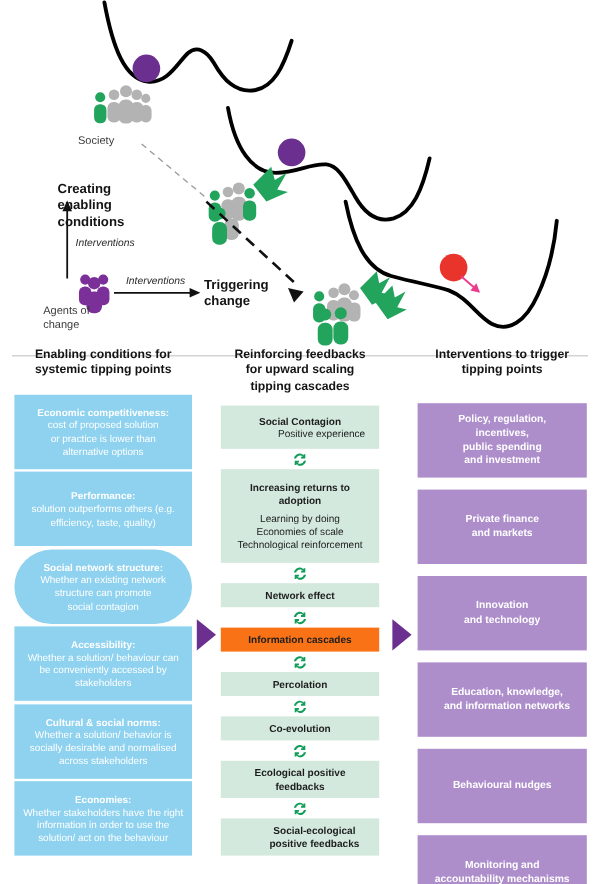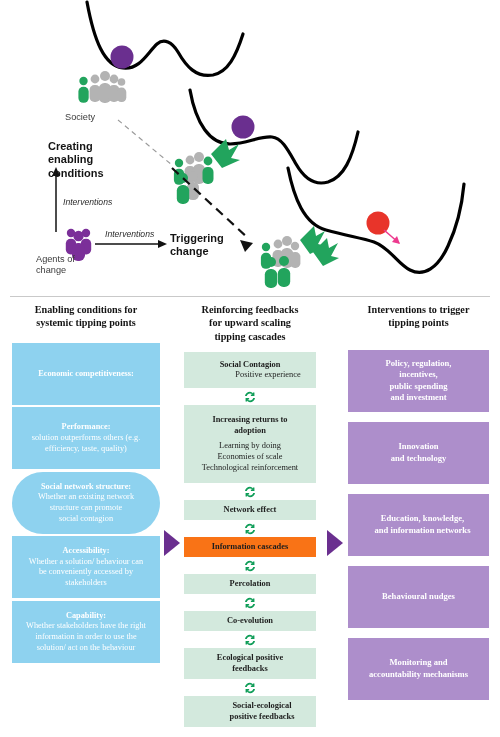--- a/index.html
+++ b/index.html
@@ -35,33 +35,33 @@
     line-height: 1.22;
   }
   .top-label.italic {
     font-style: italic;
     font-size: 8.6px;
     color: #2b2b2b;
   }
 
   #label-society      { left: 65px;  top: 112px; width: 60px; }
   #label-agents       { left: 36px;  top: 254px; width: 76px; white-space: normal; }
-  #label-creating     { left: 48px;  top: 140px; width: 80px; text-align: left; white-space: normal; }
+  #label-creating     { left: 48px;  top: 152px; width: 80px; text-align: left; white-space: normal; }
   #label-triggering   { left: 170px; top: 232px; width: 70px; text-align: left; white-space: normal; }
   #label-interv-1     { left: 63px;  top: 197px; width: 70px; text-align: left; }
   #label-interv-2     { left: 105px; top: 229px; width: 70px; text-align: left; }
 
   .hr-divider {
     position: absolute; left: 10px; top: 296px; width: 480px; height: 1px;
     background: #c9c9c9;
   }
 
   
   #columns {
-    position: absolute; left: 0; top: 303px; width: 416px; height: 434px; font-family: Liberation Serif, serif;
+    position: absolute; left: 0; top: 289px; width: 416px; height: 434px;
   }
   .column { position: absolute; top: 0; }
   #col-left   { left: 12px;  width: 148px; }
   #col-mid    { left: 184px; width: 132px; }
   #col-right  { left: 348px; width: 141px; }
 
   .col-heading {
     font-weight: bold;
     font-size: 10.2px;
     line-height: 1.32;
@@ -262,40 +262,49 @@
   <div class="hr-divider"></div>
 
   <div id="columns">
 
     <div class="column" id="col-left">
       <div class="col-heading" style="white-space: pre-line;">Enabling conditions for
 systemic tipping points</div>
       <div id="enabling-list">
           <div class="box box-blue" style="height: 62px; background: rgb(142, 210, 239);">
             <span class="box-title">Economic competitiveness:</span>
+            <span class="box-body" style="white-space: pre-line;">cost of proposed solution
+or practice is lower than
+alternative options</span>
           </div>
           <div class="box box-blue" style="height: 62px; background: rgb(142, 210, 239);">
             <span class="box-title">Performance:</span>
             <span class="box-body" style="white-space: pre-line;">solution outperforms others (e.g.
 efficiency, taste, quality)</span>
           </div>
           <div class="box box-blue" style="height: 62px; background: rgb(142, 210, 239); border-radius: 31px;">
             <span class="box-title">Social network structure:</span>
             <span class="box-body" style="white-space: pre-line;">Whether an existing network
 structure can promote
 social contagion</span>
           </div>
           <div class="box box-blue" style="height: 62px; background: rgb(142, 210, 239);">
             <span class="box-title">Accessibility:</span>
             <span class="box-body" style="white-space: pre-line;">Whether a solution/ behaviour can
 be conveniently accessed by
 stakeholders</span>
           </div>
           <div class="box box-blue" style="height: 62px; background: rgb(142, 210, 239);">
-            <span class="box-title">Capability:</span>
+            <span class="box-title">Cultural &amp; social norms:</span>
+            <span class="box-body" style="white-space: pre-line;">Whether a solution/ behavior is
+socially desirable and normalised
+across stakeholders</span>
+          </div>
+          <div class="box box-blue" style="height: 62px; background: rgb(142, 210, 239);">
+            <span class="box-title">Economies:</span>
             <span class="box-body" style="white-space: pre-line;">Whether stakeholders have the right
 information in order to use the
 solution/ act on the behaviour</span>
           </div>
         </div>
     </div>
 
     <div class="column" id="col-mid">
       <div class="col-heading" style="white-space: pre-line;">Reinforcing feedbacks
 for upward scaling
@@ -379,20 +388,22 @@
     </div>
 
     <div class="column" id="col-right">
       <div class="col-heading" style="white-space: pre-line;">Interventions to trigger
 tipping points</div>
       <div id="interventions-list">
           <div class="box box-purple" style="height: 62px; background: rgb(173, 142, 203); white-space: pre-line;">Policy, regulation,
 incentives,
 public spending
 and investment</div>
+          <div class="box box-purple" style="height: 62px; background: rgb(173, 142, 203); white-space: pre-line;">Private finance
+and markets</div>
           <div class="box box-purple" style="height: 62px; background: rgb(173, 142, 203); white-space: pre-line;">Innovation
 and technology</div>
           <div class="box box-purple" style="height: 62px; background: rgb(173, 142, 203); white-space: pre-line; padding-left: 12px;">Education, knowledge,
 and information networks</div>
           <div class="box box-purple" style="height: 62px; background: rgb(173, 142, 203); white-space: pre-line;">Behavioural nudges</div>
           <div class="box box-purple" style="height: 62px; background: rgb(173, 142, 203); white-space: pre-line;">Monitoring and
 accountability mechanisms</div>
         </div>
     </div>
 

